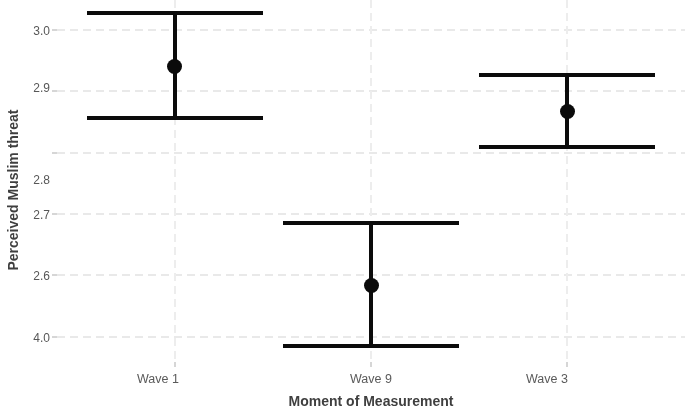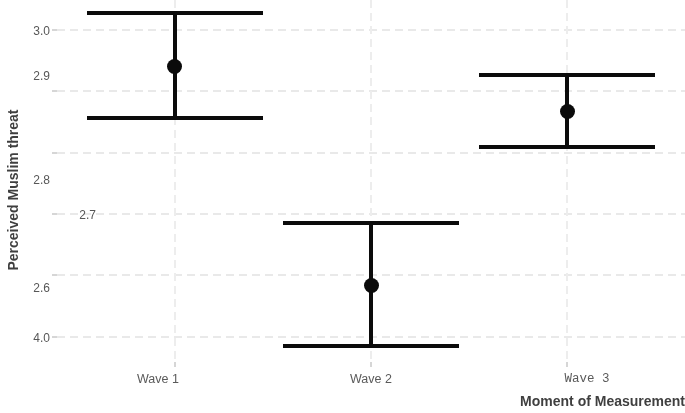--- a/index.html
+++ b/index.html
@@ -80,21 +80,21 @@
     font-weight: bold;
     color: #3f3f3f;
   }
   #x-axis-title {
     position: absolute;
     left: 57px;
     width: 628px;
     top: 393px;
     height: 17px;
     line-height: 17px;
-    text-align: right;
+    text-align: center;
     font-size: 14px;
     font-weight: bold;
     color: #3f3f3f;
   }
 </style>
 </head>
 <body>
 
 <div id="figure">
   <div id="panel">
@@ -121,33 +121,33 @@
         <div class="errorbar-stem" style="left: 508.25px; top: 74.8542px; width: 4px; height: 72.4px; background: rgb(11, 11, 11);"></div>
         <div class="errorbar-cap" style="left: 422.25px; top: 72.8542px; width: 176px; height: 4px; background: rgb(11, 11, 11);"></div>
         <div class="errorbar-cap" style="left: 422.25px; top: 145.254px; width: 176px; height: 4px; background: rgb(11, 11, 11);"></div>
         <div class="point-dot" style="left: 502.75px; top: 103.554px; width: 15px; height: 15px; background: rgb(11, 11, 11); border-radius: 50%;"></div>
       </div>
   </div>
   <div id="y-axis">
       <div class="tick-mark-y" style="left: 52px; top: 29.0644px;"></div>
       <div class="y-tick-label" style="left: 16px; top: 23.0644px;">3.0</div>
       <div class="tick-mark-y" style="left: 52px; top: 90.4203px;"></div>
-      <div class="y-tick-label" style="left: 16px; top: 68px;">2.9</div>
+      <div class="y-tick-label" style="left: 16px; top: 80px;">2.9</div>
       <div class="tick-mark-y" style="left: 52px; top: 151.776px;"></div>
       <div class="y-tick-label" style="left: 16px; top: 145.776px; margin-top: 26px;">2.8</div>
       <div class="tick-mark-y" style="left: 52px; top: 213.132px;"></div>
-      <div class="y-tick-label" style="left: 16px; top: 207.132px; padding-left: 46px;">2.7</div>
+      <div class="y-tick-label" style="left: 16px; top: 207.132px;">2.7</div>
       <div class="tick-mark-y" style="left: 52px; top: 274.488px;"></div>
-      <div class="y-tick-label" style="left: 16px; top: 268.488px; margin-top: 12px;">2.6</div>
+      <div class="y-tick-label" style="left: 16px; top: 268.488px;">2.6</div>
       <div class="tick-mark-y" style="left: 52px; top: 335.844px;"></div>
       <div class="y-tick-label" style="left: 16px; top: 329.844px;">4.0</div>
     </div>
   <div id="x-axis">
       <div class="tick-mark-x" style="left: 173.75px; top: 362px;"></div>
       <div class="x-tick-label" style="left: 118px; top: 372px;">Wave 1</div>
       <div class="tick-mark-x" style="left: 370px; top: 362px;"></div>
-      <div class="x-tick-label" style="left: 331px; top: 372px;">Wave 2</div>
+      <div class="x-tick-label" style="left: 331px; top: 372px;">Wave 9</div>
       <div class="tick-mark-x" style="left: 566.25px; top: 362px;"></div>
-      <div class="x-tick-label" style="left: 547px; top: 372px; font-family: Liberation Mono, monospace;">Wave 3</div>
+      <div class="x-tick-label" style="left: 507px; top: 372px;">Wave 3</div>
     </div>
   <div id="y-axis-title">Perceived Muslim threat</div>
   <div id="x-axis-title">Moment of Measurement</div>
 </div>
 
 </body></html>

